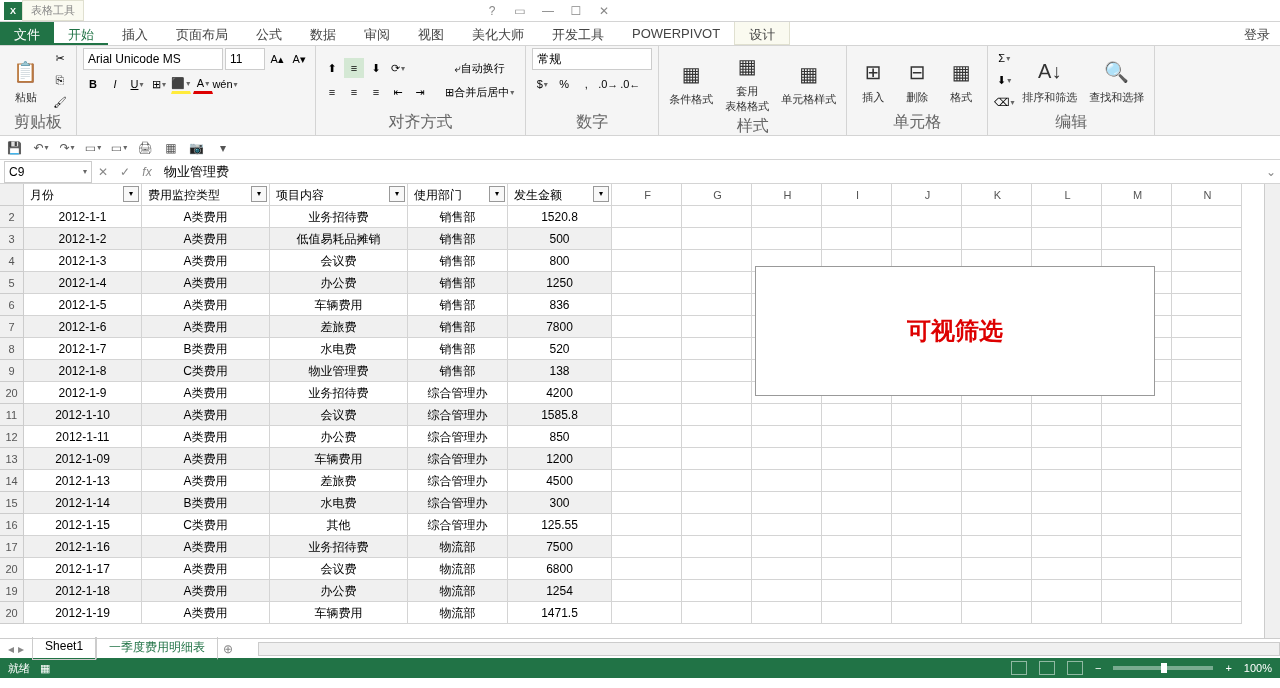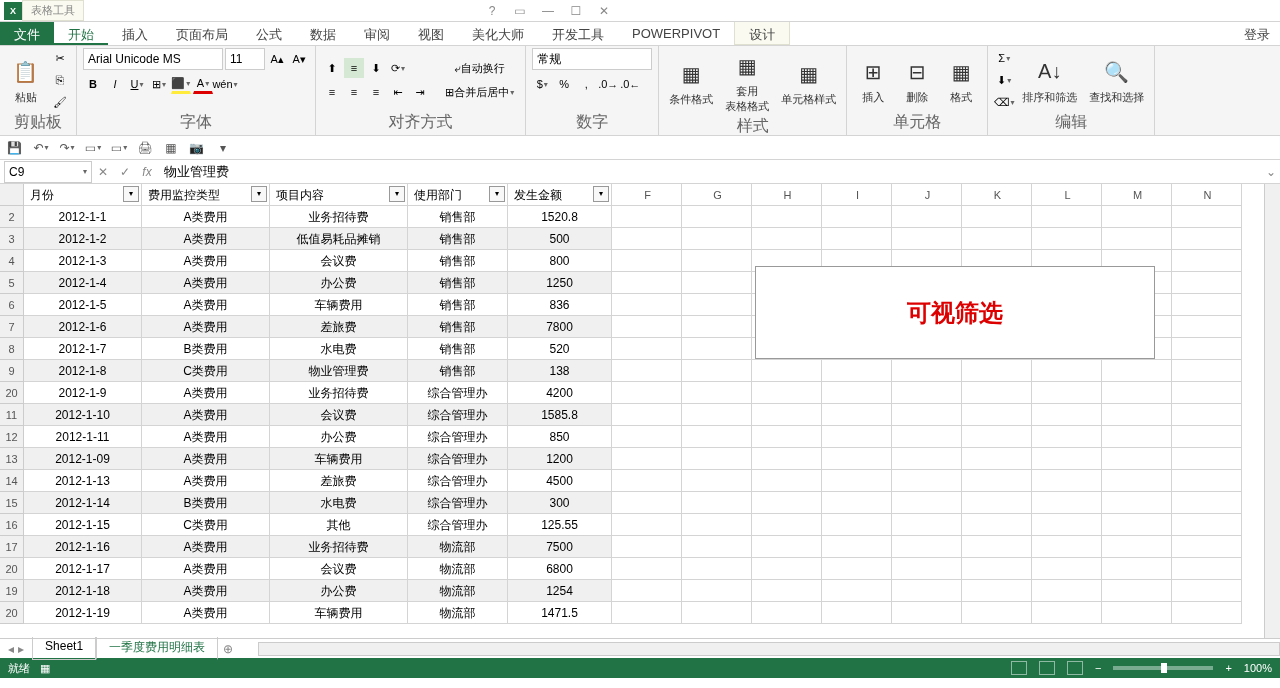--- a/index.html
+++ b/index.html
@@ -54,21 +54,21 @@
 .row:nth-child(odd) .cell { background: #f0f0f0; }
 .rh { width: 24px; border-right: 1px solid #ccc; border-bottom: 1px solid #ccc; background: #f0f0f0; text-align: center; font-size: 11px; color: #555; line-height: 22px; }
 .cell { border-right: 1px solid #d4d4d4; border-bottom: 1px solid #d4d4d4; padding: 0 4px; line-height: 22px; font-size: 12px; text-align: center; overflow: hidden; white-space: nowrap; }
 .header-row .cell { background: #fff !important; font-weight: normal; text-align: left; padding-left: 6px; position: relative; }
 .filter-btn { position: absolute; right: 2px; top: 2px; width: 16px; height: 16px; border: 1px solid #999; background: #f8f8f8; font-size: 8px; line-height: 14px; text-align: center; cursor: pointer; }
 .c-a { width: 118px; } .c-b { width: 128px; } .c-c { width: 138px; } .c-d { width: 100px; } .c-e { width: 104px; }
 .c-ext { width: 70px; }
 .scroll-v { width: 16px; background: #f0f0f0; border-left: 1px solid #ccc; }
 
 
-.float-box { position: absolute; left: 755px; top: 82px; width: 400px; height: 93px; background: #fff; border: 1px solid #999; display: flex; align-items: center; justify-content: center; }
+.float-box { position: absolute; left: 755px; top: 82px; width: 400px; height: 130px; background: #fff; border: 1px solid #999; display: flex; align-items: center; justify-content: center; }
 .float-text { color: #d00; font-size: 24px; font-weight: bold; }
 
 
 .sheet-bar { height: 20px; background: #fff; border-top: 1px solid #ccc; display: flex; align-items: center; }
 .sheet-nav { display: flex; gap: 4px; padding: 0 8px; color: #888; }
 .sheet-tab { padding: 2px 12px; border: 1px solid #ccc; border-top: none; font-size: 12px; cursor: pointer; }
 .sheet-tab.active { border-bottom: 2px solid #217346; color: #217346; }
 .sheet-add { width: 20px; text-align: center; color: #888; cursor: pointer; }
 .hscroll { flex: 1; margin-left: 20px; height: 14px; background: #f0f0f0; border: 1px solid #ccc; }
 
@@ -135,21 +135,20 @@
         <div class="sm-btn">
             <u>U</u>
             <span class="dd">▾</span>
           </div>
         <div class="sm-btn">⊞<span class="dd">▾</span></div>
         <div class="sm-btn" style="border-bottom:3px solid #ffeb3b">⬛<span class="dd">▾</span></div>
         <div class="sm-btn" style="border-bottom:3px solid #d00">A<span class="dd">▾</span></div>
         <div class="sm-btn">wén<span class="dd">▾</span></div>
       </div>
     </div>
-    <div class="group-label">字体</div>
   </div>
 
   <div class="ribbon-group">
     <div class="group-body">
       <div style="display:flex;flex-direction:column;gap:4px">
         <div class="small-row">
           <div class="sm-btn">⬆</div>
           <div class="sm-btn" style="background:#d4e8d4">≡</div>
           <div class="sm-btn">⬇</div>
           <div class="sm-btn">⟳<span class="dd">▾</span></div>

